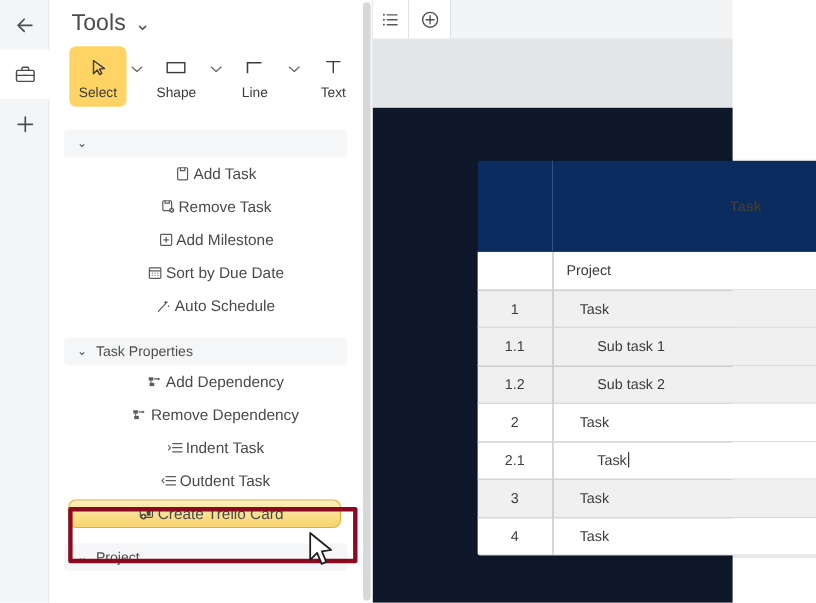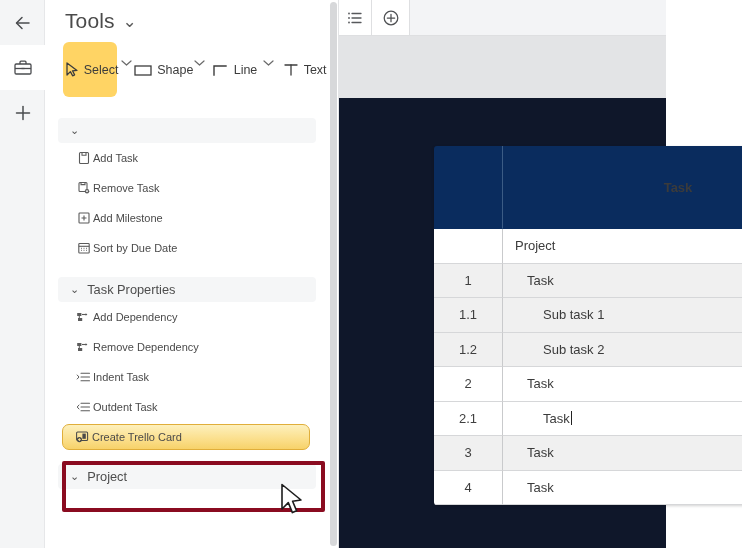--- a/index.html
+++ b/index.html
@@ -38,21 +38,21 @@
   }
   .chev { color: #5a5a5a; display: inline-block; }
 
   
   .toolbar {
     height: 62px; display: flex; align-items: flex-start;
     padding-left: 18px; gap: 0px;
   }
   .tool {
     width: 54px; height: 55px;
-    display: flex; align-items: center; justify-content: center;
+    display: flex; flex-direction: column; align-items: center; justify-content: center;
     gap: 3px; border-radius: 6px;
   }
   .tool.active { background: #ffd464; }
   .tool-glyph { height: 26px; display: flex; align-items: center; justify-content: center; color: #3c3c3c; }
   .tool-label { font-size: 12.5px; color: #3c3c3c; }
   .tool-caret {
     width: 20px; height: 55px; display: flex; align-items: center; justify-content: center;
     color: #6a6a6a; padding-bottom: 14px;
   }
 
@@ -64,21 +64,21 @@
   .section-head {
     height: 25px; margin-top: 6px;
     background: #f5f6f7; border-radius: 4px;
     display: flex; align-items: center; gap: 8px;
     padding-left: 12px;
     font-size: 12.8px; color: #4d4d4d;
   }
   .section-head .chev { font-size: 11px; color: #555; }
   .row-item {
     height: 30px; display: flex; align-items: center; gap: 2px;
-    padding-left: 18px; font-size: 11px; color: #4a4a4a;
+    padding-left: 18px; font-size: 14px; color: #4a4a4a; justify-content: center;
   }
   .row-item .ricon { width: 15px; height: 15px; display: flex; align-items: center; justify-content: center; color: #5b5b5b; }
   .row-item.highlighted {
     background: linear-gradient(to bottom, #fdf0bd 0%, #fbe08f 55%, #f7d26a 100%);
     border: 1px solid #e0ae3a; border-radius: 7px;
     height: 26px; margin: 2px 6px 2px 4px; padding-left: 12px;
   }
 
   
   .annot {
@@ -290,20 +290,30 @@
         <span class="ricon">
           <svg width="14" height="14" viewBox="0 0 14 14" fill="none" stroke="#5b5b5b" stroke-width="1.1">
             <rect x="1.8" y="2.5" width="10.4" height="9.5" rx="0.8"></rect>
               <path d="M1.8 5.3 H12.2"></path>
             <path d="M4 7.3 H5 M6.5 7.3 H7.5 M9 7.3 H10 M4 9.3 H5 M6.5 9.3 H7.5 M9 9.3 H10" stroke-width="0.9"></path>
           </svg>
         </span>
         <span>Sort by Due Date</span>
       </div>
 
+      <div class="row-item">
+        <span class="ricon">
+          <svg width="14" height="14" viewBox="0 0 14 14" fill="none" stroke="#5b5b5b" stroke-width="1.1" stroke-linecap="round">
+            <path d="M2 12 L10 3.5"></path>
+              <path d="M8.4 2.2 L9 3.4 L10.2 3.9 L9 4.5 L8.4 5.7 L7.9 4.5 L6.7 3.9 L7.9 3.4 Z" fill="#5b5b5b" stroke="none"></path>
+            <path d="M11.3 6.2 L11.7 7 L12.5 7.3 L11.7 7.7 L11.3 8.5 L11 7.7 L10.2 7.3 L11 7 Z" fill="#5b5b5b" stroke="none"></path>
+          </svg>
+        </span>
+        <span>Auto Schedule</span>
+      </div>
 
       <div class="section-head" style="margin-top:14px;">
         <span class="chev">⌄</span>
         <span>Task Properties</span>
       </div>
 
       <div class="row-item">
         <span class="ricon">
           <svg width="15" height="14" viewBox="0 0 15 14" fill="none" stroke="#5b5b5b" stroke-width="1">
             <rect x="1.2" y="3" width="4.2" height="3" fill="#5b5b5b" stroke="none"></rect>

